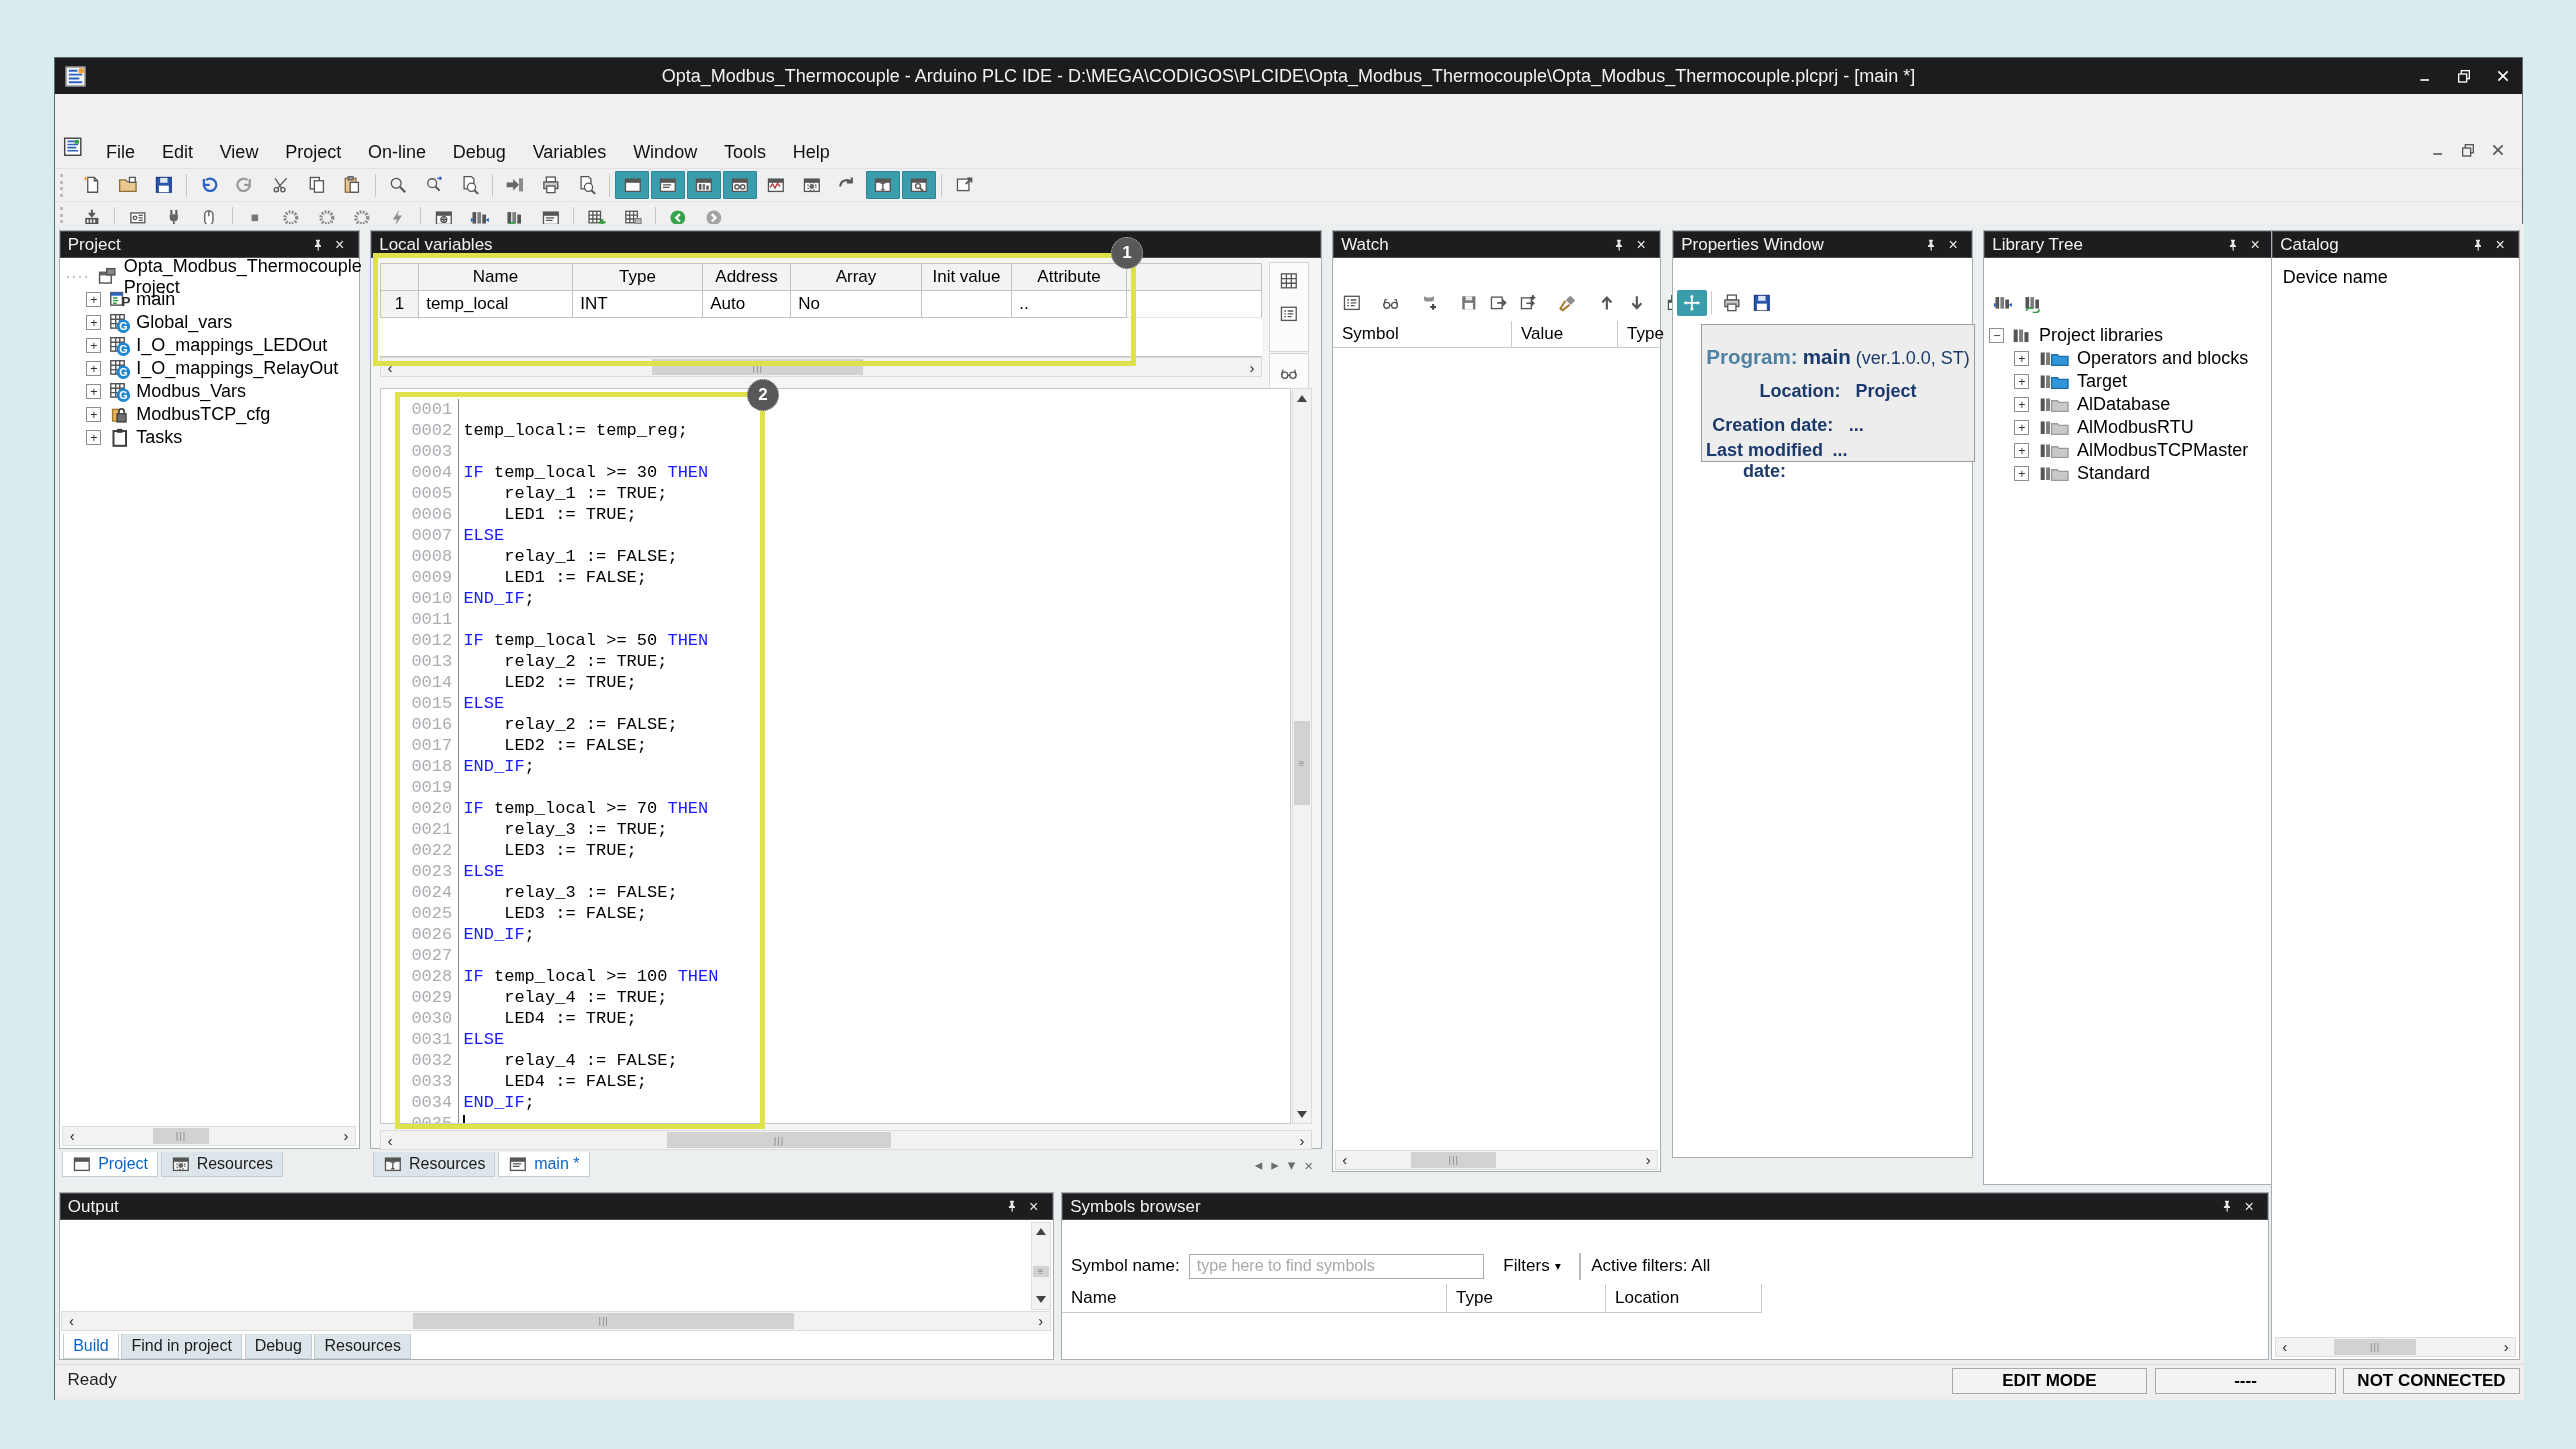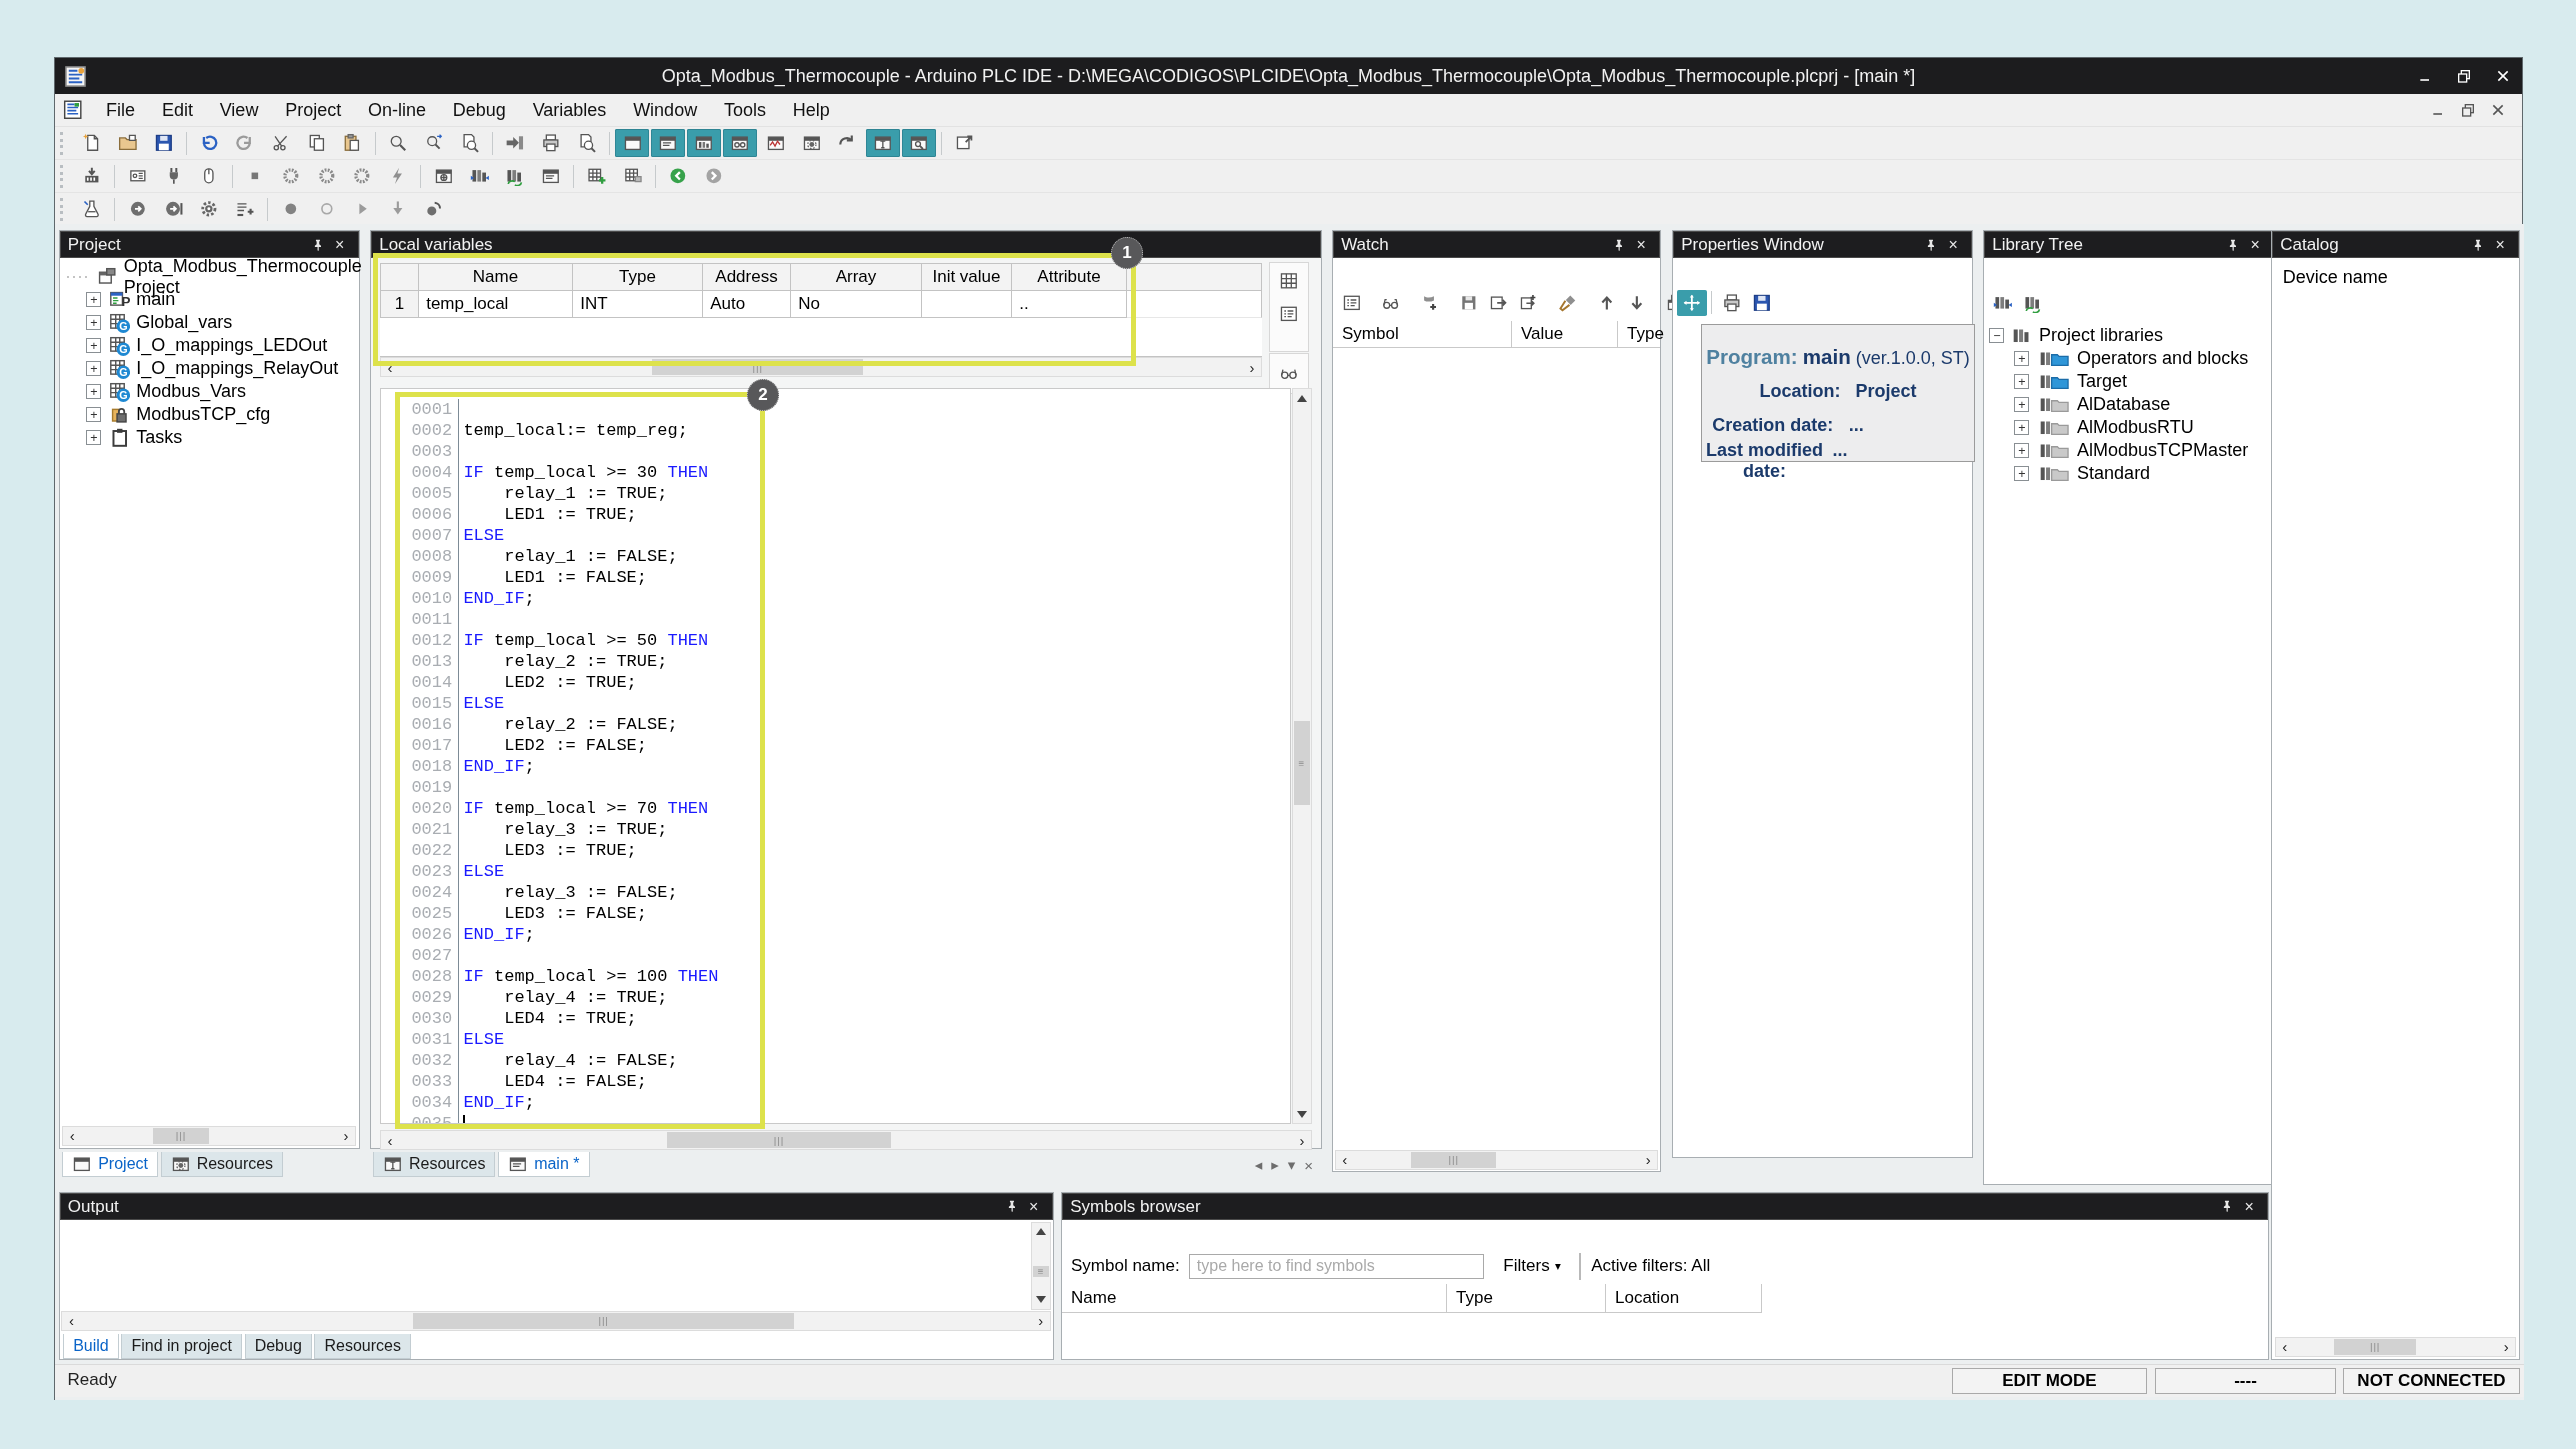--- a/index.html
+++ b/index.html
@@ -7,21 +7,21 @@
   .desktop{position:relative;width:2576px;height:1449px;background:#d8ebee;}
   .window{position:absolute;left:54px;top:57px;width:2469px;height:1343px;
     background:#f0f0f0;border:0.9px solid #5f686c;box-sizing:border-box;}
 
   
   .titlebar{height:36px;background:#1c1c1e;color:#fff;display:flex;align-items:center;position:relative;}
   .titlebar .title{position:absolute;left:0;right:0;text-align:center;font-size:18px;color:#f2f2f2;}
   .app-icon{margin-left:9px;width:23px;height:23px;z-index:2;}
   .win-controls{margin-left:auto;display:flex;z-index:2;}
   .wc{width:39px;height:36px;display:flex;align-items:center;justify-content:center;color:#fff;}
-  .menubar{height:32px;background:#f0f0f0;display:flex;align-items:center;border-bottom:0.9px solid #e2e2e2;}
+  .menubar{height:32px;background:#f0f0f0;display:flex;border-bottom:0.9px solid #e2e2e2;margin-top:42px;}
   .mdi-icon{width:21.5px;height:21.5px;margin:0 9px 0 7.2px;}
   .menu-item{font-size:18px;color:#101010;padding:0 13.4px;height:32px;display:flex;align-items:center;}
   .mdi-controls{margin-left:auto;display:flex;margin-right:9px;}
   .mc{width:30px;height:27px;display:flex;align-items:center;justify-content:center;color:#222;}
   .toolbar{height:32px;background:#f0f0f0;display:flex;align-items:center;border-bottom:0.9px solid #e4e4e4;padding-left:1.8px;}
   .grip{width:8px;height:23px;border-left:3.6px dotted #b9bec2;margin:0 2.7px 0 3.6px;}
   .tbtn{width:34px;height:28px;display:flex;align-items:center;justify-content:center;border-radius:1.8px;margin:0 0.9px;}
   .tbtn.active{background:#3a9dab;box-shadow:inset 0 0 0 0.9px #2e8493;}
   .tsep{width:0.9px;height:23px;background:#c6cacc;margin:0 4.5px;}
 

